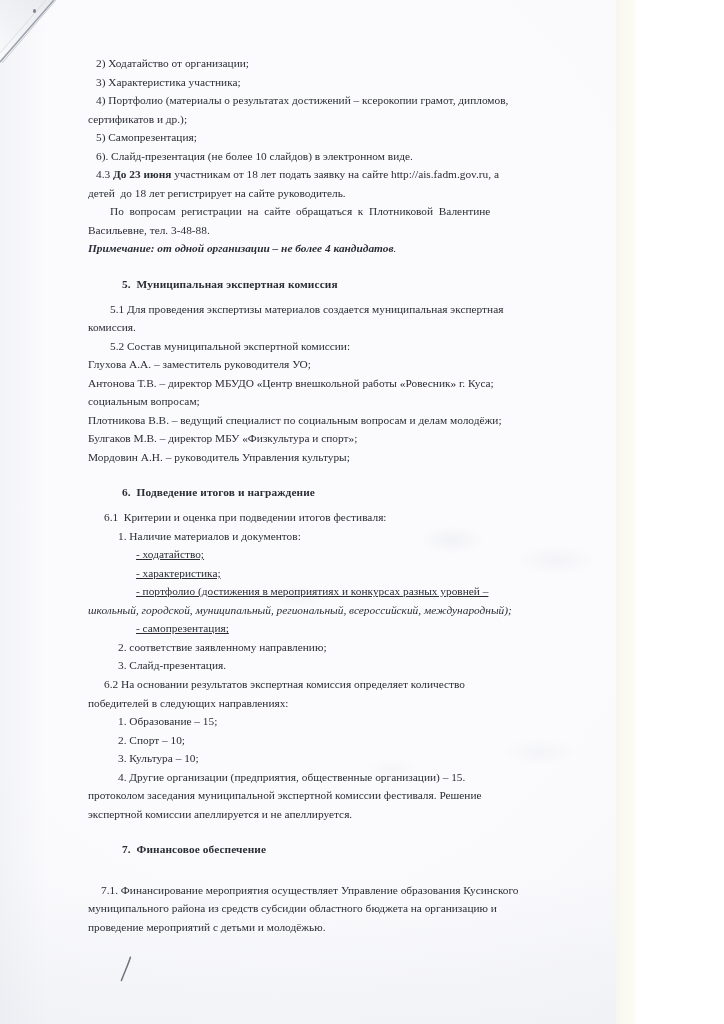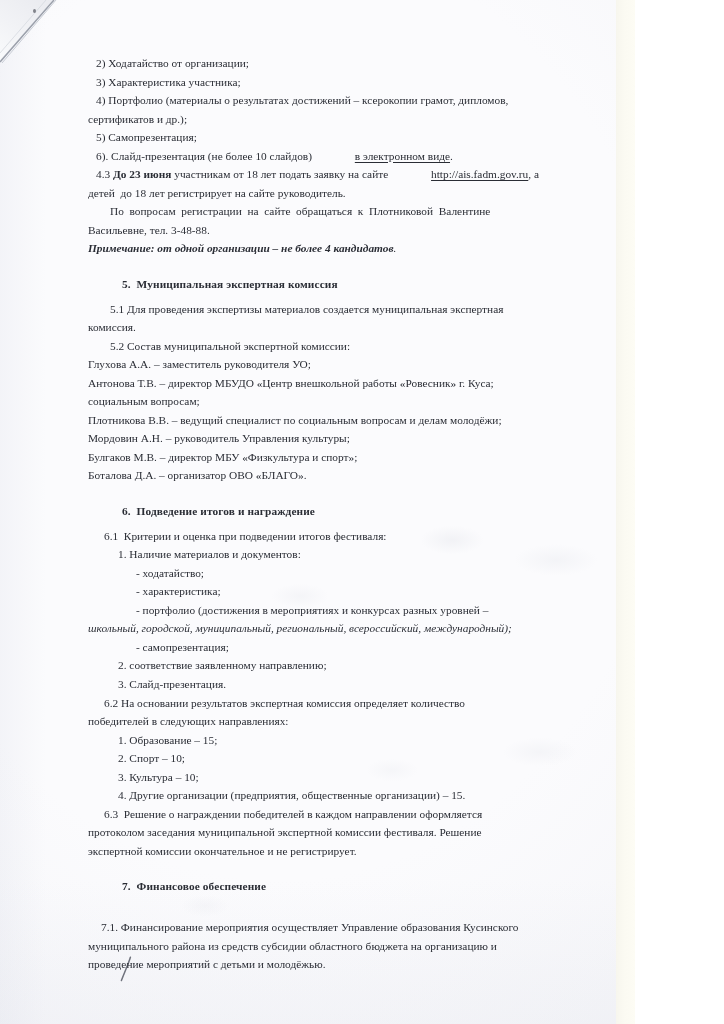--- a/index.html
+++ b/index.html
@@ -139,28 +139,28 @@
   
   .ln.last { text-align: left; }
 
   .gap-s { height: 6px; }
   .gap-l { height: 17px; }
 
   .ind-1 { padding-left: 8px; }    
   .ind-2 { padding-left: 22px; }   
   .ind-3 { padding-left: 34px; }   
   .ind-4 { padding-left: 30px; }   
-  .ind-5 { padding-left: 48px; }   
+  .ind-5 { padding-left: 48px; text-decoration: underline; }   
   .ind-6 { padding-left: 16px; }   
   .ind-7 { padding-left: 13px; margin-top: 16px; }   
 
   .b  { font-weight: bold; }
   .i  { font-style: italic; }
   .bi { font-weight: bold; font-style: italic; }
-  .u  { text-decoration: underline; text-underline-offset: 1.5px; margin-left: 40px; }
+  .u  { text-underline-offset: 1.5px; }
 
   .heading {
     font-weight: bold;
     letter-spacing: 0.1px;
   }
 </style>
 </head>
 <body>
 
 <div id="scan-page">
@@ -205,46 +205,44 @@
 
     <div class="ln last ind-3 heading"><span>5.</span>&nbsp;&nbsp;<span>Муниципальная экспертная комиссия</span></div>
     <div class="gap-s"></div>
     <div class="ln ind-2">5.1 Для проведения экспертизы материалов создается муниципальная экспертная</div>
     <div class="ln last">комиссия.</div>
     <div class="ln last ind-2">5.2 Состав муниципальной экспертной комиссии:</div>
     <div class="ln last">Глухова А.А. – заместитель руководителя УО;</div>
     <div class="ln last">Антонова Т.В. – директор МБУДО «Центр внешкольной работы «Ровесник» г. Куса;</div>
     <div class="ln last">социальным вопросам;</div>
     <div class="ln last">Плотникова В.В. – ведущий специалист по социальным вопросам и делам молодёжи;</div>
+    <div class="ln last">Булгаков М.В. – директор МБУ «Физкультура и спорт»;</div>
     <div class="ln last">Мордовин А.Н. – руководитель Управления культуры;</div>
-    <div class="ln last">Булгаков М.В. – директор МБУ «Физкультура и спорт»;</div>
-    <div class="ln last">Боталова Д.А. – организатор ОВО «БЛАГО».</div>
 
     <div class="gap-l"></div>
 
     <div class="ln last ind-3 heading"><span>6.</span>&nbsp;&nbsp;<span>Подведение итогов и награждение</span></div>
     <div class="gap-s"></div>
     <div class="ln last ind-6">6.1  Критерии и оценка при подведении итогов фестиваля:</div>
     <div class="ln last ind-4">1. Наличие материалов и документов:</div>
     <div class="ln last ind-5">- ходатайство;</div>
     <div class="ln last ind-5">- характеристика;</div>
     <div class="ln last ind-5">- портфолио (достижения в мероприятиях и конкурсах разных уровней –</div>
     <div class="ln last"><span class="i">школьный, городской, муниципальный, региональный, всероссийский, международный)</span><span class="i">;</span></div>
     <div class="ln last ind-5">- самопрезентация;</div>
     <div class="ln last ind-4">2. соответствие заявленному направлению;</div>
     <div class="ln last ind-4">3. Слайд-презентация.</div>
     <div class="ln last ind-6">6.2 На основании результатов экспертная комиссия определяет количество</div>
     <div class="ln last">победителей в следующих направлениях:</div>
     <div class="ln last ind-4">1. Образование – 15;</div>
     <div class="ln last ind-4">2. Спорт – 10;</div>
     <div class="ln last ind-4">3. Культура – 10;</div>
     <div class="ln last ind-4">4. Другие организации (предприятия, общественные организации) – 15.</div>
-    <div class="ln last ind-6">6.3  Решение о награждении победителей в каждом направлении оформляется</div>
     <div class="ln last">протоколом заседания муниципальной экспертной комиссии фестиваля. Решение</div>
-    <div class="ln last">экспертной комиссии окончательное и не регистрирует.</div>
+    <div class="ln last">экспертной комиссии апеллируется и не апеллируется.</div>
 
     <div class="gap-l"></div>
 
     <div class="ln last ind-3 heading"><span>7.</span>&nbsp;&nbsp;<span>Финансовое обеспечение</span></div>
     <div class="gap-s"></div>
     <div class="ln last ind-7">7.1. Финансирование мероприятия осуществляет Управление образования Кусинского</div>
     <div class="ln last">муниципального района из средств субсидии областного бюджета на организацию и</div>
     <div class="ln last">проведение мероприятий с детьми и молодёжью.</div>
 
   </div>

